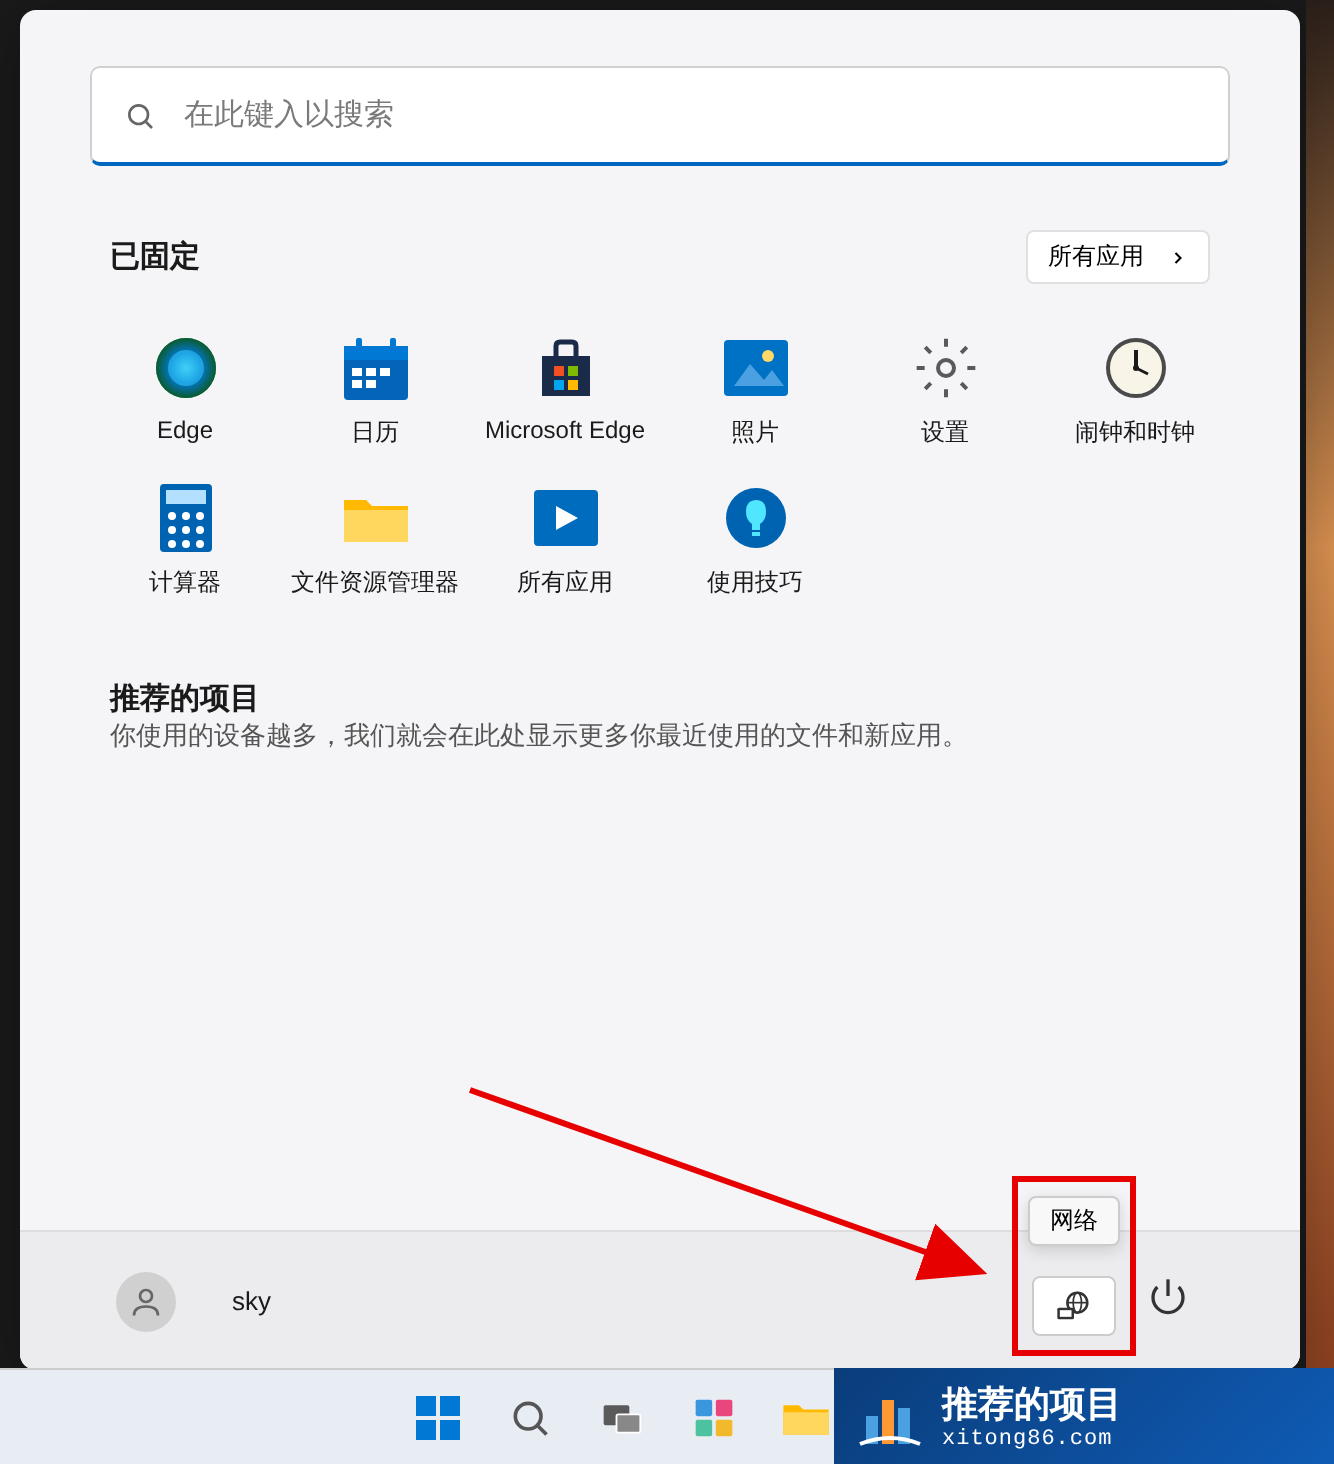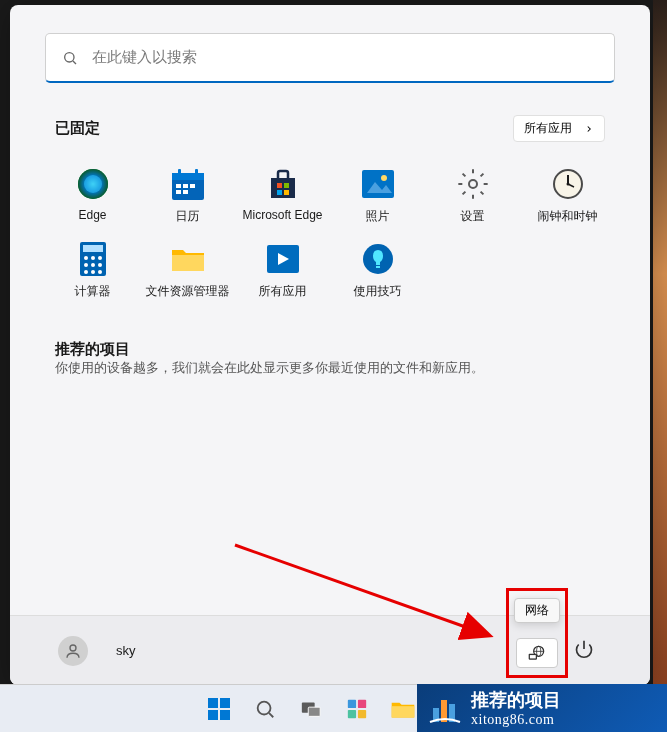--- a/index.html
+++ b/index.html
@@ -153,21 +153,21 @@
       width: 250px; height: 48px;
       background: linear-gradient(135deg, #0a3d7a, #0f5bb5);
       display: flex;
       align-items: center;
       padding: 0 10px;
       gap: 8px;
       color: white;
     }
     .watermark-logo { display: flex; flex-direction: column; }
     .watermark-title { font-size: 18px; font-weight: bold; }
-    .watermark-url { font-size: 14px; font-family: Liberation Serif, serif; letter-spacing: 0.5px; }
+    .watermark-url { font-size: 11px; font-family: Liberation Mono, monospace; letter-spacing: 0.5px; }
     
     .desktop-edge {
       position: absolute;
       right: 0; top: 0;
       width: 14px; height: 684px;
       background: linear-gradient(180deg, #2a1f1a 0%, #d89050 40%, #8a4020 100%);
     }
   </style>
 </head>
 <body>

